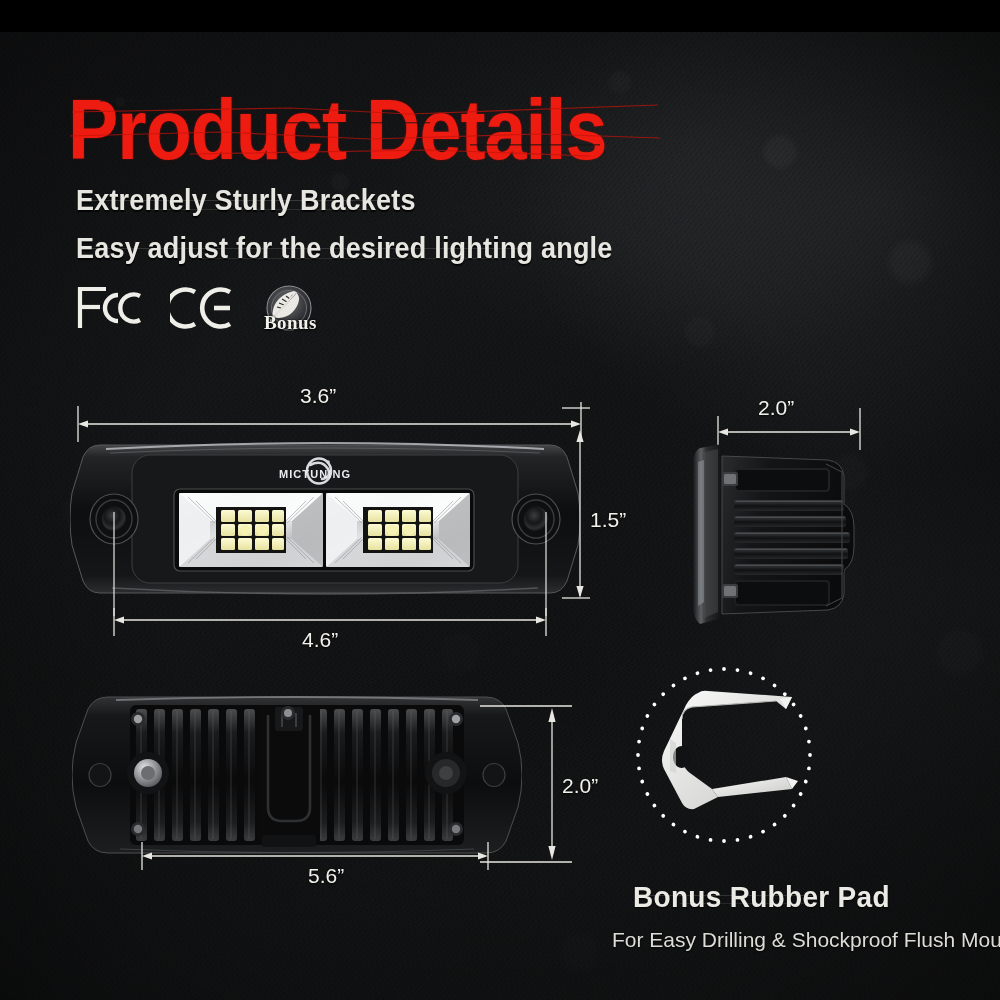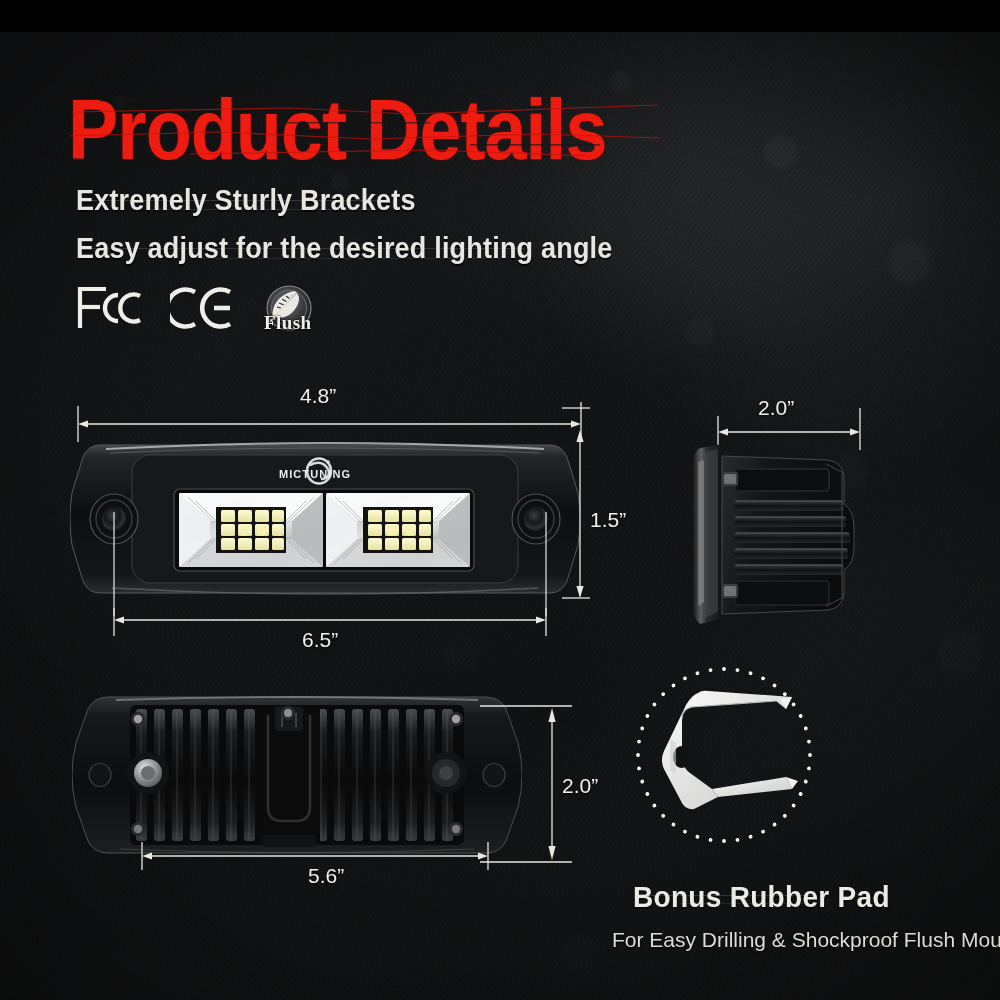--- a/index.html
+++ b/index.html
@@ -216,37 +216,37 @@
         <g stroke="#2a2b2d" stroke-width="1.1" fill="none">
           <path d="M38 9 L16 33"></path>
           <path d="M32 15 L28 12"></path>
             <path d="M29 18 L24 15"></path>
           <path d="M26 21 L21 19"></path>
             <path d="M23 24 L19 23"></path>
           <path d="M33 13 L35 11"></path>
         </g>
         <path d="M38 8 L12 38" stroke="#e9e7e2" stroke-width="1.8" fill="none"></path>
       </svg>
-      <div style="position:absolute;left:6px;top:28px;font-family:'Liberation Serif',serif;font-weight:bold;font-size:19px;color:#f2f0eb;letter-spacing:.4px;text-shadow:0 1px 2px #000, 0 0 2px #000;">Flush</div>
+      <div style="position:absolute;left:6px;top:28px;font-family:'Liberation Serif',serif;font-weight:bold;font-size:19px;color:#f2f0eb;letter-spacing:.4px;text-shadow:0 1px 2px #000, 0 0 2px #000;">Bonus</div>
     </div>
 
   </div>
 
   <div class="fig" style="left:0px; top:340px; width:620px; height:290px;">
 
     <svg class="dim-svg" style="left:60px; top:12px;" width="540" height="60">
       <g stroke="#e9e7e2" stroke-width="1.3" fill="none">
         <line x1="18" y1="22" x2="18" y2="58"></line>
         <line x1="521" y1="18" x2="521" y2="58"></line>
         <line x1="21" y1="40" x2="518" y2="40"></line>
       </g>
       <path d="M18 40 L28 36.4 L28 43.6 Z" fill="#e9e7e2"></path>
       <path d="M521 40 L511 36.4 L511 43.6 Z" fill="#e9e7e2"></path>
     </svg>
-    <div class="dim-label" style="left:300px; top:12px;">4.8”</div>
+    <div class="dim-label" style="left:300px; top:12px;">3.6”</div>
 
     <svg style="position:absolute; left:70px; top:55px;" width="510" height="185" viewBox="0 0 510 185">
       <defs>
         <linearGradient id="housingG" x1="0" y1="0" x2="0" y2="1">
           <stop offset="0%" stop-color="#454648"></stop>
           <stop offset="8%" stop-color="#232426"></stop>
           <stop offset="45%" stop-color="#0d0e0f"></stop>
           <stop offset="88%" stop-color="#151617"></stop>
           <stop offset="100%" stop-color="#2c2d2f"></stop>
         </linearGradient>
@@ -395,21 +395,21 @@
       <path d="M14 12 L24 8.4 L24 15.6 Z" fill="#e9e7e2"></path>
       <path d="M446 12 L436 8.4 L436 15.6 Z" fill="#e9e7e2"></path>
     </svg>
 
     <svg class="dim-svg" style="left:100px; top:140px;" width="470" height="110">
       <g stroke="#e9e7e2" stroke-width="1.2">
         <line x1="14" y1="0" x2="14" y2="104"></line>
         <line x1="446" y1="0" x2="446" y2="104"></line>
       </g>
     </svg>
-    <div class="dim-label" style="left:302px; top:256px;">6.5”</div>
+    <div class="dim-label" style="left:302px; top:256px;">4.6”</div>
   </div>
 
   <div class="fig" style="left:640px; top:352px; width:340px; height:250px;">
 
     <svg class="dim-svg" style="left:68px; top:18px;" width="230" height="50">
       <g stroke="#e9e7e2" stroke-width="1.3" fill="none">
         <line x1="10" y1="14" x2="10" y2="48"></line>
         <line x1="152" y1="6" x2="152" y2="48"></line>
         <line x1="13" y1="30" x2="149" y2="30"></line>
       </g>

